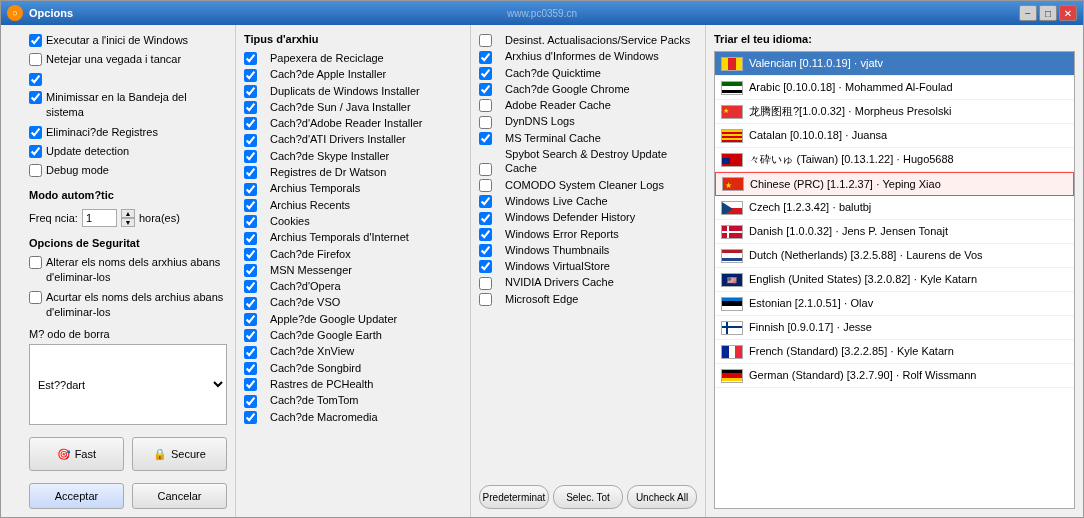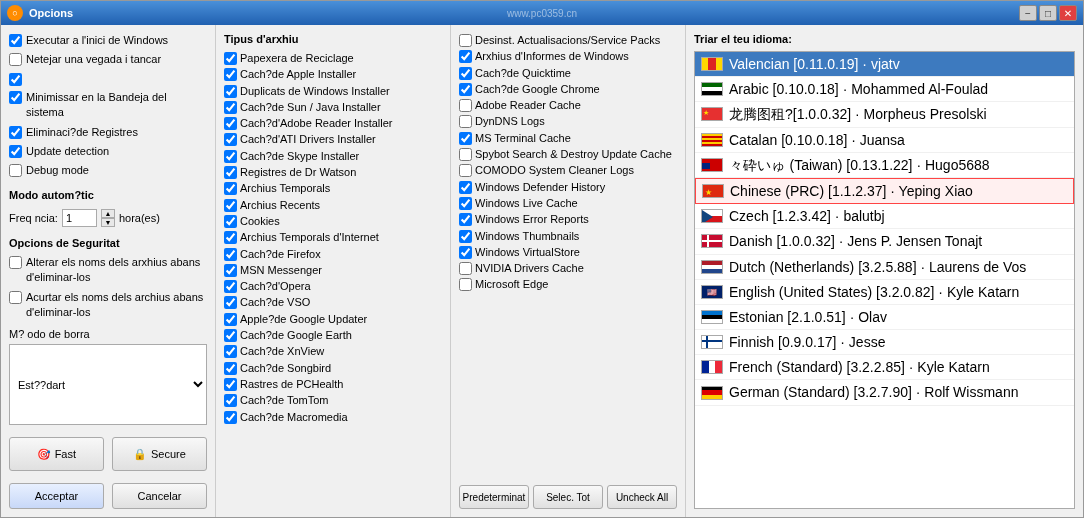--- a/index.html
+++ b/index.html
@@ -74,20 +74,21 @@
       font-size: 10px;
       color: #333;
     }
 
     .title-btn.close { background: #e04040; color: white; }
 
     .content {
       display: flex;
       flex: 1;
       overflow: hidden;
+      padding-left: 20px;
     }
 
     .left-panel {
       width: 215px;
       padding: 8px;
       border-right: 1px solid #ccc;
       display: flex;
       flex-direction: column;
       gap: 4px;
       overflow-y: auto;
@@ -211,22 +212,22 @@
     }
 
     .middle-panel .section-title {
       font-weight: bold;
       margin-bottom: 6px;
       font-size: 11px;
     }
 
     .check-item {
       display: flex;
-      align-items: flex-start;
-      gap: 3px;
+      align-items: flex-end;
+      gap: 13px;
       margin-bottom: 2px;
       line-height: 1.3;
     }
 
     .check-item input[type="checkbox"] {
       margin-top: 1px;
       flex-shrink: 0;
     }
 
     .right-middle-panel {
@@ -246,21 +247,21 @@
       padding-top: 8px;
     }
 
     .action-btn {
       flex: 1;
       height: 24px;
       border: 1px solid #aaa;
       background: linear-gradient(to bottom, #f8f8f8, #e0e0e0);
       cursor: pointer;
       font-size: 10px;
-      border-radius: 3px;
+      border-radius: 11px;
     }
 
     .language-panel {
       flex: 1;
       padding: 8px;
       display: flex;
       flex-direction: column;
       overflow: hidden;
     }
 
@@ -283,21 +284,21 @@
       gap: 6px;
       padding: 3px 6px;
       cursor: pointer;
       border-bottom: 1px solid #f0f0f0;
       min-height: 24px;
     }
     .lang-item.selected { background: #3d7abf; color: white; }
     .lang-item.highlighted { background: #fff0f0; border: 1px solid #ff4444; }
 
     .lang-name {
-      font-size: 14px;
+      font-size: 11px;
       line-height: 1.3;
     }
   </style>
 </head>
 <body>
 
 <div class="window">
 
   <div class="title-bar" style="position:relative;">
     <div class="title-bar-left">
@@ -519,25 +520,25 @@
           <div class="check-item">
             <input type="checkbox" style="">
             <label>Spybot Search &amp; Destroy Update Cache</label>
           </div>
           <div class="check-item">
             <input type="checkbox" style="">
             <label>COMODO System Cleaner Logs</label>
           </div>
           <div class="check-item">
             <input type="checkbox" checked="" style="">
+            <label>Windows Live Cache</label>
+          </div>
+          <div class="check-item">
+            <input type="checkbox" checked="" style="">
             <label>Windows Defender History</label>
-          </div>
-          <div class="check-item">
-            <input type="checkbox" checked="" style="">
-            <label>Windows Live Cache</label>
           </div>
           <div class="check-item">
             <input type="checkbox" checked="" style="">
             <label>Windows Error Reports</label>
           </div>
           <div class="check-item">
             <input type="checkbox" checked="" style="">
             <label>Windows Thumbnails</label>
           </div>
           <div class="check-item">

